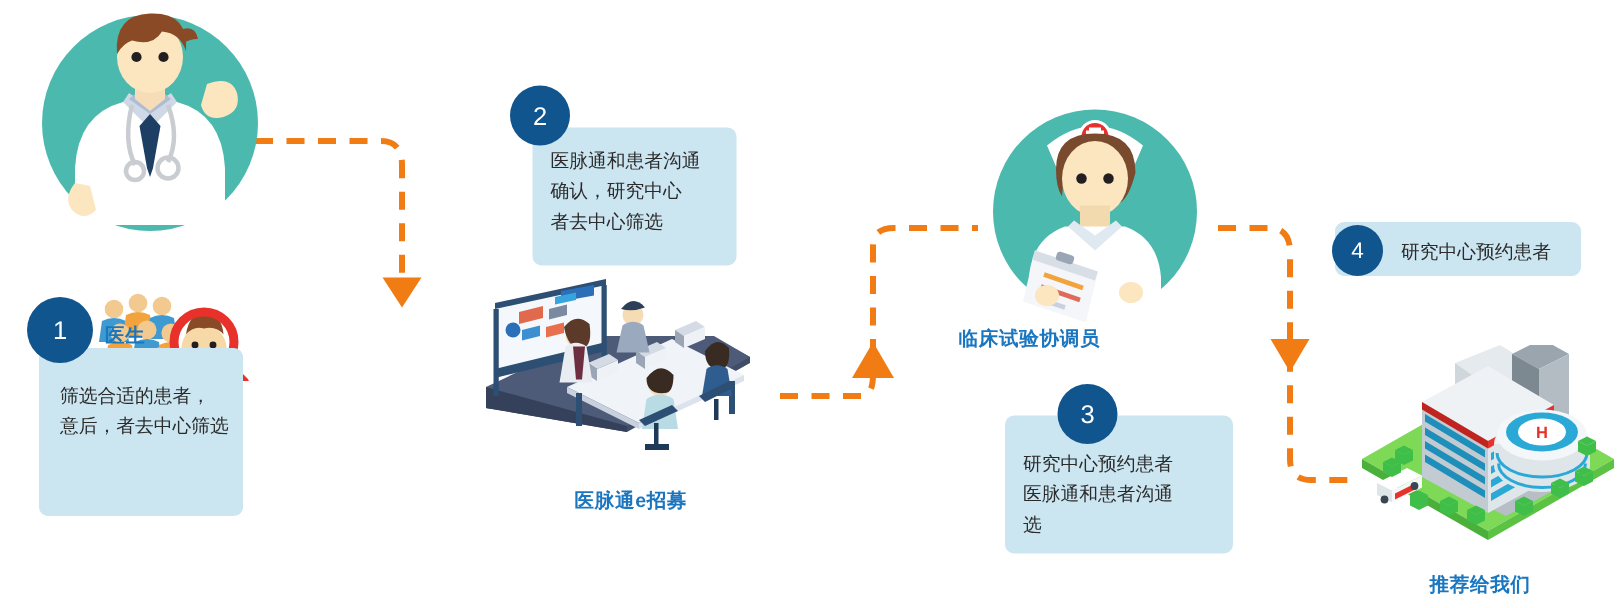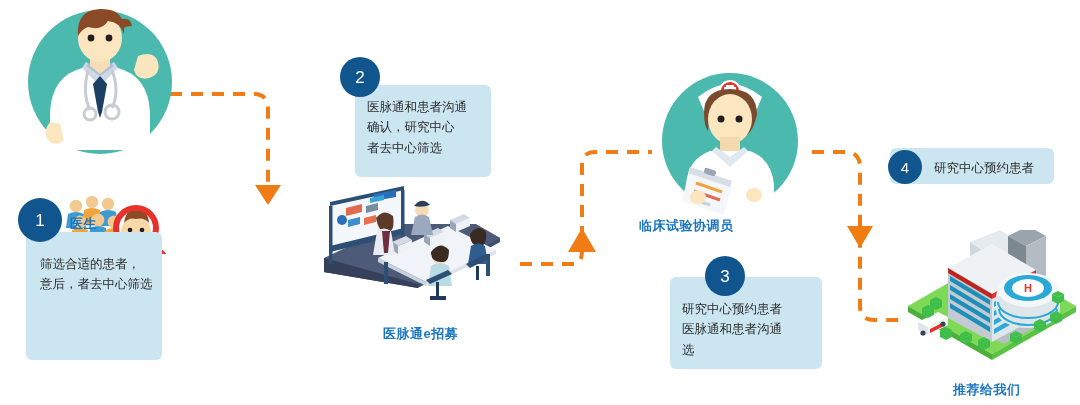--- a/index.html
+++ b/index.html
@@ -132,21 +132,21 @@
       <path d="M74 46 q4 3 8 0" stroke="#e06b5a" stroke-width="2" fill="none" stroke-linecap="round"></path>
       <circle cx="78" cy="36" r="20" fill="none" stroke="#e8312b" stroke-width="6"></circle>
       <path d="M92 51 l12 12" stroke="#e8312b" stroke-width="8" stroke-linecap="round"></path>
     </g>
   </svg>
 
   <div class="badge abs" style="left:18px;top:198px;width:44px;height:44px;">
     <span>1</span>
   </div>
 
-  <div class="callout abs" style="left:26px;top:232px;width:136px;height:128px;padding:22px 0 0 14px;">
+  <div class="callout abs" style="left:26px;top:232px;width:136px;height:112px;padding:22px 0 0 14px;">
     <div class="line">筛选合适的患者，</div>
     <div class="line">意后，者去中心筛选</div>
   </div>
 
   <div class="badge abs" style="left:340px;top:57px;width:40px;height:40px;">
     <span>2</span>
   </div>
 
   <div class="callout abs" style="left:355px;top:85px;width:136px;height:92px;padding:12px 0 0 12px;">
     <div class="line">医脉通和患者沟通</div>

